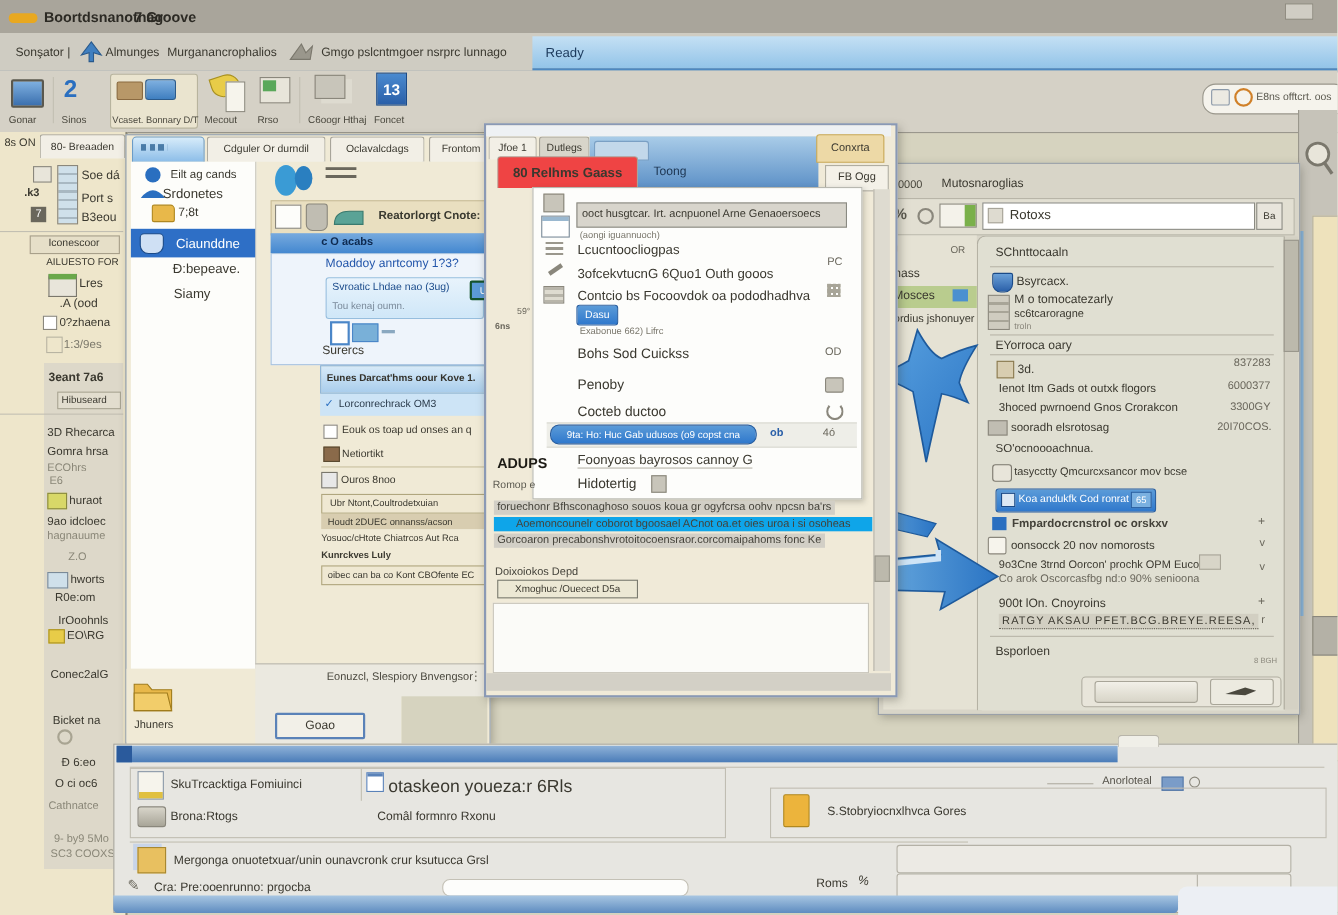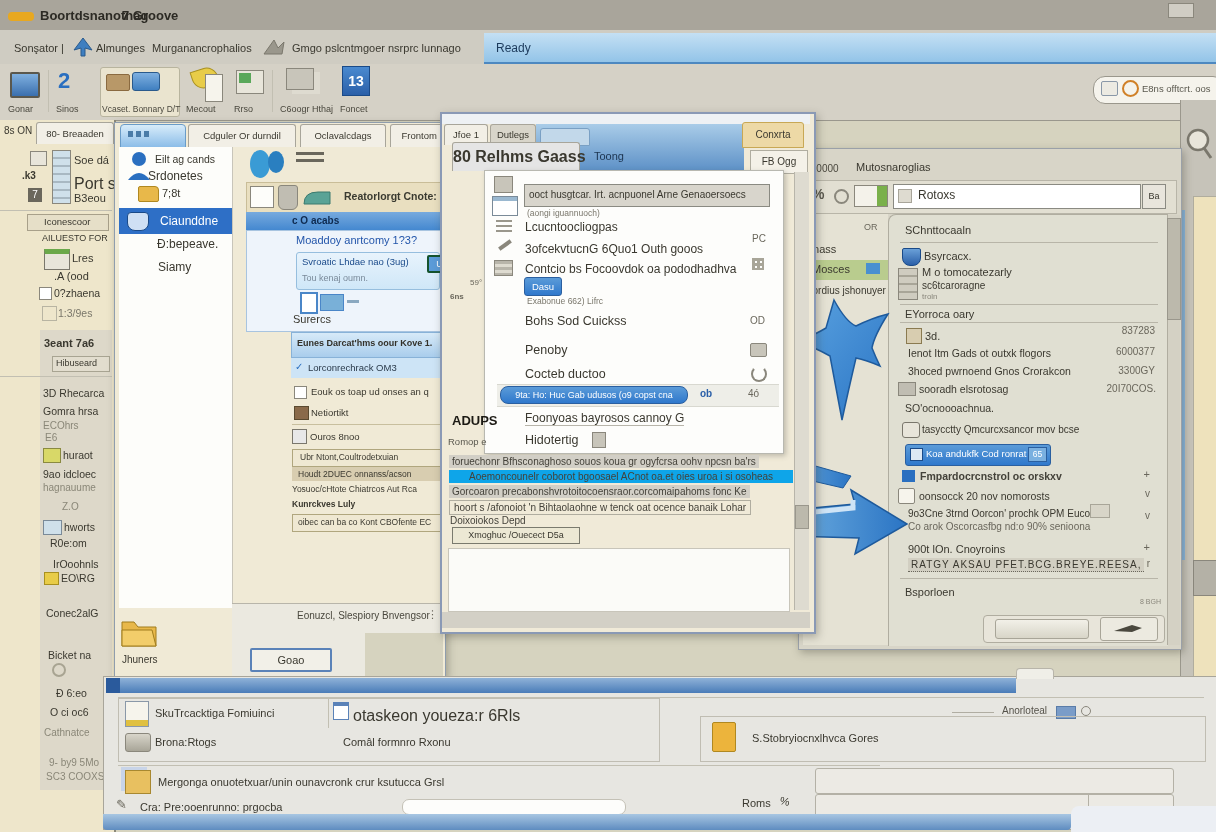--- a/index.html
+++ b/index.html
@@ -79,21 +79,21 @@
   <div class="abs" style="left:0;top:120px;width:114px;height:712px;background:#eee6cb;border-right:2px solid #8a8778;"></div>
   <div class="abs" style="left:40px;top:330px;width:72px;height:460px;background:#ddd8c9;"></div>
 
   <div class="abs txt" style="left:4px;top:125px;font-size:10px;color:#3a382f;">8s ON</div>
   <div class="abs tab txt" style="left:36px;top:122px;width:76px;height:21px;font-size:9.5px;line-height:21px;">80- Breaaden</div>
 
   <div class="abs icon" style="left:30px;top:151px;width:15px;height:13px;background:#e8e5da;border:1px solid #8a877c;"></div>
   <div class="abs icon" style="left:52px;top:150px;width:17px;height:52px;background:repeating-linear-gradient(#cfe0ea 0 6px,#a8b8c2 6px 8px);border:1px solid #8a877c;"></div>
   <div class="abs txt" style="left:74px;top:154px;font-size:11px;">Soe dá</div>
   <div class="abs txt" style="left:22px;top:170px;font-size:10px;font-weight:bold;">.k3</div>
-  <div class="abs txt" style="left:74px;top:175px;font-size:16px;">Port s</div>
+  <div class="abs txt" style="left:74px;top:175px;font-size:11px;">Port s</div>
   <div class="abs txt icon" style="left:28px;top:188px;width:14px;height:14px;background:#6a675c;color:#fff;font-size:10px;text-align:center;line-height:14px;">7</div>
   <div class="abs txt" style="left:74px;top:192px;font-size:11px;">B3eou</div>
   <div class="abs hr" style="left:0;top:210px;width:112px;"></div>
   <div class="abs" style="left:27px;top:214px;width:80px;height:15px;border:1px solid #a8a08a;background:#e6dfc8;"></div>
   <div class="abs txt" style="left:44px;top:216px;font-size:9.5px;">Iconescoor</div>
   <div class="abs txt" style="left:42px;top:233px;font-size:9px;">AILUESTO FOR</div>
   <div class="abs icon" style="left:44px;top:249px;width:24px;height:15px;background:#e8e5da;border:1px solid #7a776c;border-top:5px solid #6aa84a;"></div>
   <div class="abs txt" style="left:72px;top:252px;font-size:11px;">Lres</div>
   <div class="abs txt" style="left:54px;top:270px;font-size:11px;">.A (ood</div>
   <div class="abs icon" style="left:39px;top:287px;width:11px;height:11px;background:#fff;border:1px solid #8a877c;"></div>
@@ -307,21 +307,21 @@
     <path d="M6 62 L70 56 L66 42 L122 76 L70 106 L74 90 L6 88 Z" fill="url(#bg2)" stroke="#1e5a9c" stroke-width="1.5"></path>
     <path d="M10 66 L68 60 L68 52" fill="none" stroke="#cfe4f6" stroke-width="5"></path>
     </svg>
 
   <div class="abs win" style="left:440px;top:112px;width:372px;height:518px;background:#f0ead8;border:2px solid #8a99b5;"></div>
   <div class="abs" style="left:442px;top:114px;width:368px;height:10px;background:#eef1f4;"></div>
   <div class="abs tab txt" style="left:444px;top:124px;width:42px;height:20px;font-size:9.5px;line-height:20px;">Jfoe 1</div>
   <div class="abs tab txt" style="left:490px;top:124px;width:44px;height:20px;font-size:9.5px;line-height:20px;background:#d8d5ca;">Dutlegs</div>
   <div class="abs" style="left:536px;top:124px;width:208px;height:48px;background:linear-gradient(#a9cce8,#5b8fc6);"></div>
   <div class="abs" style="left:540px;top:128px;width:48px;height:16px;background:#c2d8ea;border:1px solid #7aa0c4;border-radius:3px 3px 0 0;"></div>
-  <div class="abs tab txt" style="left:452px;top:142px;width:126px;height:28px;font-size:16px;font-weight:bold;line-height:28px;background:#e5e5e5;">80 Relhms Gaass</div>
+  <div class="abs tab txt" style="left:452px;top:142px;width:126px;height:28px;font-size:12px;font-weight:bold;line-height:28px;background:#ef4444;">80 Relhms Gaass</div>
   <div class="abs txt" style="left:594px;top:150px;font-size:11px;color:#1c3450;">Toong</div>
   <div class="abs txt" style="left:742px;top:122px;width:60px;height:24px;background:#edd9a6;border:1px solid #c8a855;font-size:10px;text-align:center;line-height:24px;border-radius:3px 3px 0 0;">Conxrta</div>
   <div class="abs txt" style="left:750px;top:150px;width:56px;height:22px;background:#f4f1e8;border:1px solid #b0ada0;font-size:10px;text-align:center;line-height:22px;">FB Ogg</div>
 
   <div class="abs txt" style="left:450px;top:278px;font-size:8px;color:#6a675c;padding-left:20px;">59°</div>
   <div class="abs txt" style="left:450px;top:292px;font-size:8px;color:#6a675c;font-weight:bold;">6ns</div>
 
   <div class="abs" style="left:484px;top:170px;width:298px;height:282px;background:#fdfdfb;border:1px solid #b8b8b0;box-shadow:2px 2px 5px rgba(80,80,70,.3);"></div>
   <div class="abs icon" style="left:494px;top:176px;width:17px;height:15px;background:#c8c5ba;border:1px solid #8a877c;"></div>
   <div class="abs icon" style="left:492px;top:196px;width:24px;height:18px;background:#fff;border:1px solid #7a8a98;box-shadow:inset 0 4px 0 #9ab8d0;"></div>
@@ -350,21 +350,20 @@
   <div class="abs txt" style="left:748px;top:388px;font-size:10px;color:#6a675c;">4ó</div>
   <div class="abs txt" style="left:525px;top:411px;font-size:12px;border-bottom:1px solid #b8b5aa;">Foonyoas bayrosos cannoy G</div>
   <div class="abs txt" style="left:525px;top:433px;font-size:12.5px;">Hidotertig</div>
   <div class="abs icon" style="left:592px;top:432px;width:12px;height:14px;background:#c8c5ba;border:1px solid #8a877c;"></div>
 
   <div class="abs txt" style="left:452px;top:413px;font-size:13px;font-weight:bold;color:#1c1a14;">ADUPS</div>
   <div class="abs txt" style="left:448px;top:436px;font-size:9.5px;color:#5a584e;">Romop e</div>
   <div class="abs txt" style="left:449px;top:455px;font-size:10px;color:#44423a;background:#d2cfc6;padding:1px 3px;">foruechonr Bfhsconaghoso souos koua gr ogyfcrsa oohv npcsn ba'rs</div>
   <div class="abs txt" style="left:449px;top:470px;font-size:10px;color:#44423a;background:#0ea5e9;padding:1px 20px;">Aoemoncounelr coborot bgoosael ACnot oa.et oies uroa i si osoheas</div>
   <div class="abs txt" style="left:449px;top:485px;font-size:10px;color:#44423a;background:#d2cfc6;padding:1px 3px;">Gorcoaron precabonshvrotoitocoensraor.corcomaipahoms fonc Ke</div>
-  <div class="abs txt" style="left:449px;top:500px;font-size:10px;color:#44423a;border:1px solid #b0ada0;padding:1px 4px;">hoort s /afonoiot 'n Bihtaolaohne w tenck oat ocence banaik Lohar</div>
   <div class="abs txt" style="left:450px;top:515px;font-size:10px;color:#44423a;">Doixoiokos Depd</div>
   <div class="abs txt" style="left:452px;top:527px;width:126px;height:15px;border:1px solid #7a7a6e;background:#ece8d4;font-size:9px;text-align:center;line-height:15px;">Xmoghuc /Ouecect D5a</div>
 
   <div class="abs" style="left:448px;top:548px;width:340px;height:62px;background:#fbfbf8;border:1px solid #c8c5ba;"></div>
   <div class="abs" style="left:442px;top:612px;width:368px;height:16px;background:#d3d0c6;"></div>
   <div class="abs" style="left:794px;top:172px;width:14px;height:438px;background:#dedbd0;border-left:1px solid #b8b5aa;"></div>
   <div class="abs" style="left:795px;top:505px;width:12px;height:22px;background:#bcb9ac;border:1px solid #9a978c;"></div>
 
   <div class="abs" style="left:103px;top:676px;width:1113px;height:152px;background:#e7e6e1;border:1px solid #a8a59a;"></div>
   <div class="abs" style="left:1016px;top:668px;width:36px;height:10px;background:#f0efe8;border:1px solid #b8b5aa;border-bottom:none;border-radius:4px 4px 0 0;"></div>

